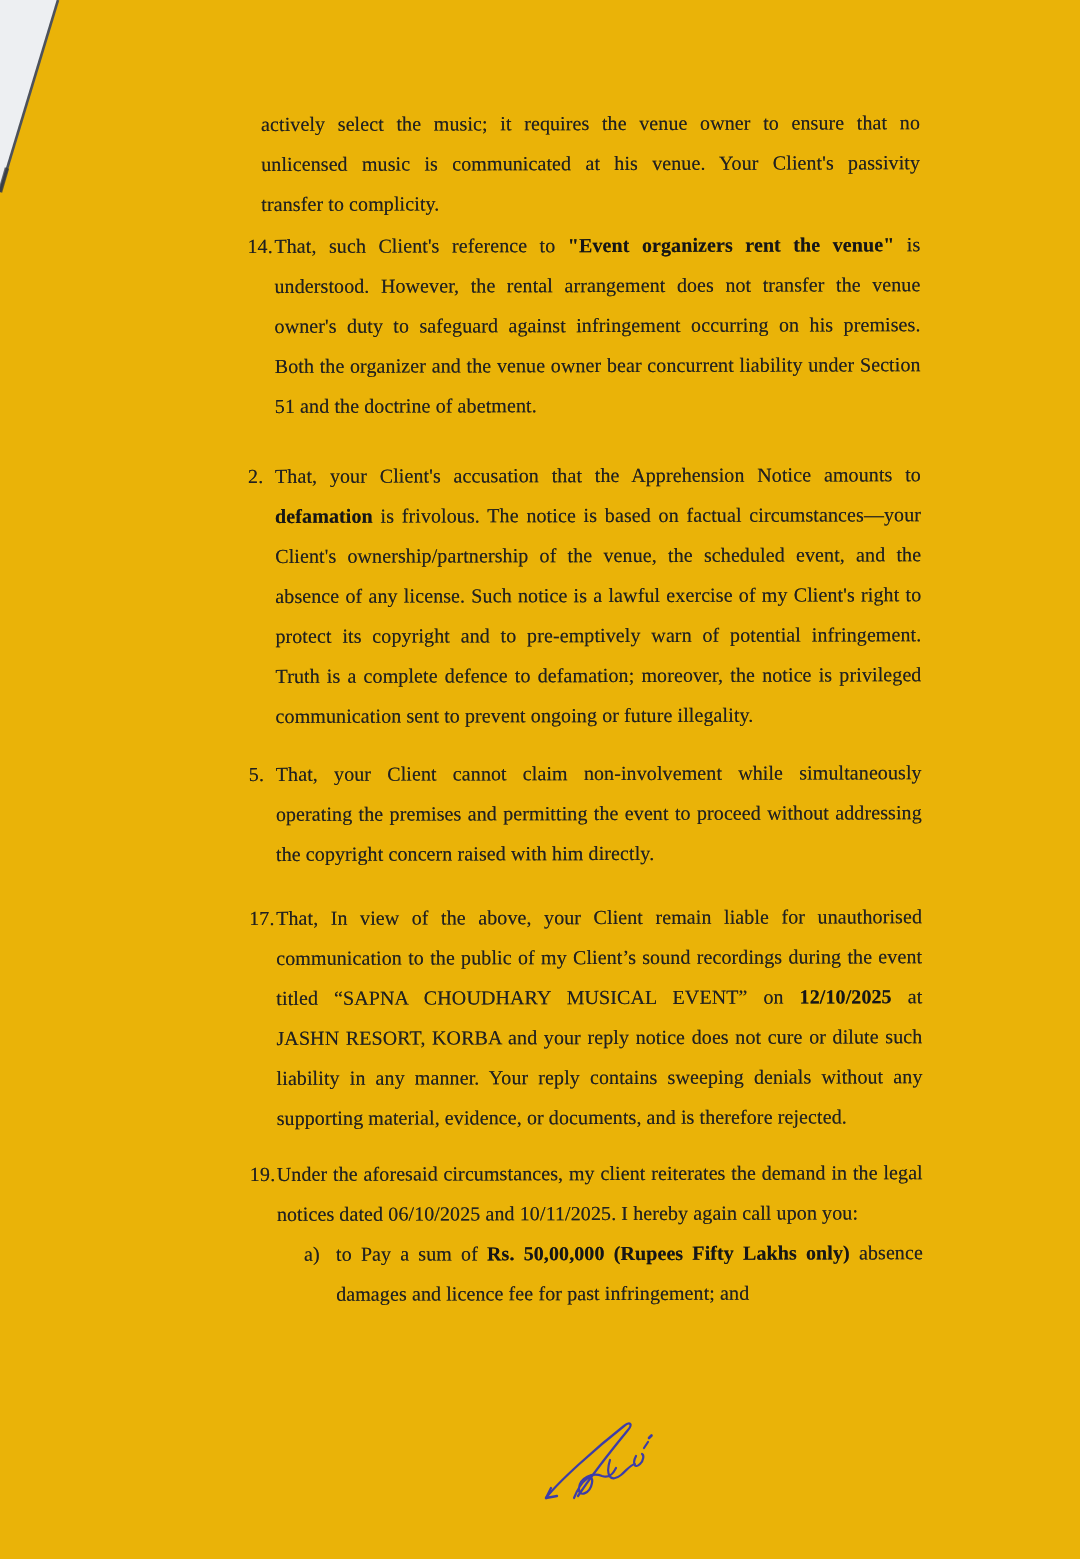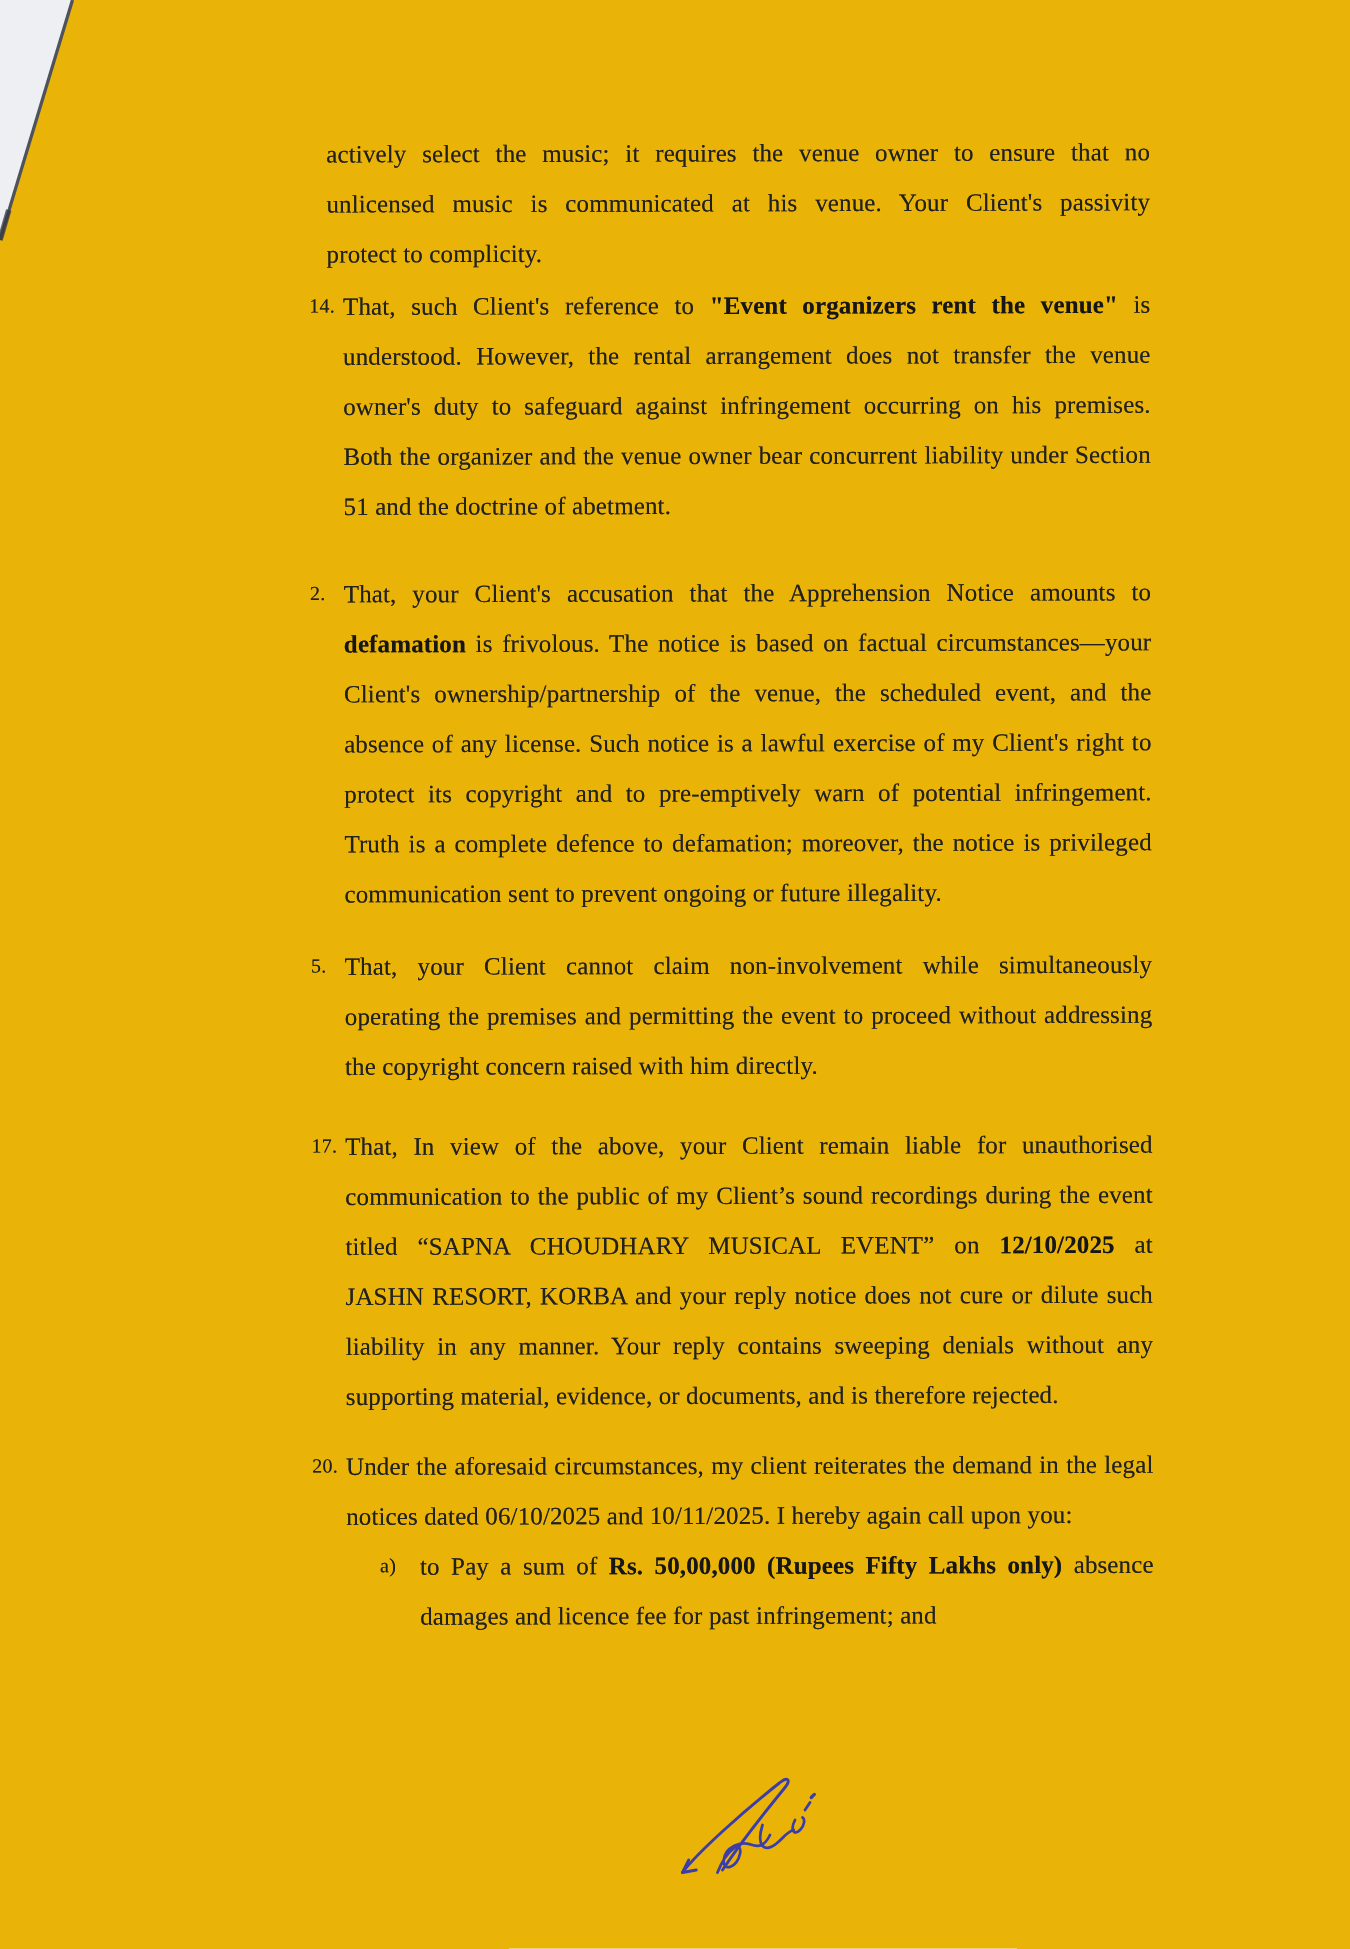--- a/index.html
+++ b/index.html
@@ -17,21 +17,21 @@
     left:247px;
     top:104px;
     width:673px;
     transform:rotate(-0.15deg);
     transform-origin:0 0;
   }
   .para{display:flex;align-items:flex-start;}
   .para .num{
     flex:0 0 27px;
     width:27px;
-    font-size:16px;
+    font-size:20px;
     line-height:40px;
     letter-spacing:0.2px;
     text-shadow:0 0 0.5px rgba(25,25,25,0.6);
   }
   .para.sub{padding-left:54px;}
   .para.sub .num{flex:0 0 32px;width:32px;}
   .para.cont .lines{margin-left:14px;}
   .lines{flex:1;min-width:0;}
   .line{
     font-size:20px;
@@ -54,21 +54,21 @@
     <polygon points="0,0 58,0 0,192" fill="#edeff2"></polygon>
     <line x1="58" y1="0" x2="0" y2="192" stroke-width="2.6" stroke="#4d525c"></line>
     <line x1="7" y1="168" x2="0" y2="192" stroke-width="4.5" opacity="0.75" stroke="#343942"></line>
   </svg>
 
   <div class="content" id="doc">
       <div class="para cont">
         <div class="lines">
           <div class="line" style="word-spacing: 7.47583px;"><span class="ln"><span>actively select the music; it requires the venue owner to ensure that no</span></span></div>
           <div class="line" style="word-spacing: 9.14313px;"><span class="ln"><span>unlicensed music is communicated at his venue. Your Client's passivity</span></span></div>
-          <div class="line last"><span class="ln"><span>protect to complicity.</span></span></div>
+          <div class="line last"><span class="ln"><span>transfer to complicity.</span></span></div>
         </div>
       </div>
       <div class="para" style="margin-top: 2px;">
         <div class="num">14.</div>
         <div class="lines">
           <div class="line" style="word-spacing: 7.31631px;"><span class="ln"><span>That, such Client's reference to </span><span class="b">"Event organizers rent the venue"</span><span> is</span></span></div>
           <div class="line" style="word-spacing: 6.34278px;"><span class="ln"><span>understood. However, the rental arrangement does not transfer the venue</span></span></div>
           <div class="line" style="word-spacing: 5.26813px;"><span class="ln"><span>owner's duty to safeguard against infringement occurring on his premises.</span></span></div>
           <div class="line" style="word-spacing: 0.540416px;"><span class="ln"><span>Both the organizer and the venue owner bear concurrent liability under Section</span></span></div>
           <div class="line last"><span class="ln"><span>51 and the doctrine of abetment.</span></span></div>
@@ -99,21 +99,21 @@
         <div class="lines">
           <div class="line" style="word-spacing: 7.34295px;"><span class="ln"><span>That, In view of the above, your Client remain liable for unauthorised</span></span></div>
           <div class="line" style="word-spacing: 1.12138px;"><span class="ln"><span>communication to the public of my Client’s sound recordings during the event</span></span></div>
           <div class="line" style="word-spacing: 10.8291px;"><span class="ln"><span>titled “SAPNA CHOUDHARY MUSICAL EVENT” on </span><span class="b">12/10/2025</span><span> at</span></span></div>
           <div class="line" style="word-spacing: 1.48366px;"><span class="ln"><span>JASHN RESORT, KORBA and your reply notice does not cure or dilute such</span></span></div>
           <div class="line" style="word-spacing: 4.98351px;"><span class="ln"><span>liability in any manner. Your reply contains sweeping denials without any</span></span></div>
           <div class="line last"><span class="ln"><span>supporting material, evidence, or documents, and is therefore rejected.</span></span></div>
         </div>
       </div>
       <div class="para" style="margin-top: 16px;">
-        <div class="num">20.</div>
+        <div class="num">19.</div>
         <div class="lines">
           <div class="line" style="word-spacing: 0.654053px;"><span class="ln"><span>Under the aforesaid circumstances, my client reiterates the demand in the legal</span></span></div>
           <div class="line last"><span class="ln"><span>notices dated 06/10/2025 and 10/11/2025. I hereby again call upon you:</span></span></div>
         </div>
       </div>
       <div class="para sub">
         <div class="num">a)</div>
         <div class="lines">
           <div class="line" style="word-spacing: 3.99493px;"><span class="ln"><span>to Pay a sum of </span><span class="b">Rs. 50,00,000 (Rupees Fifty Lakhs only)</span><span> absence</span></span></div>
           <div class="line last"><span class="ln"><span>damages and licence fee for past infringement; and</span></span></div>

